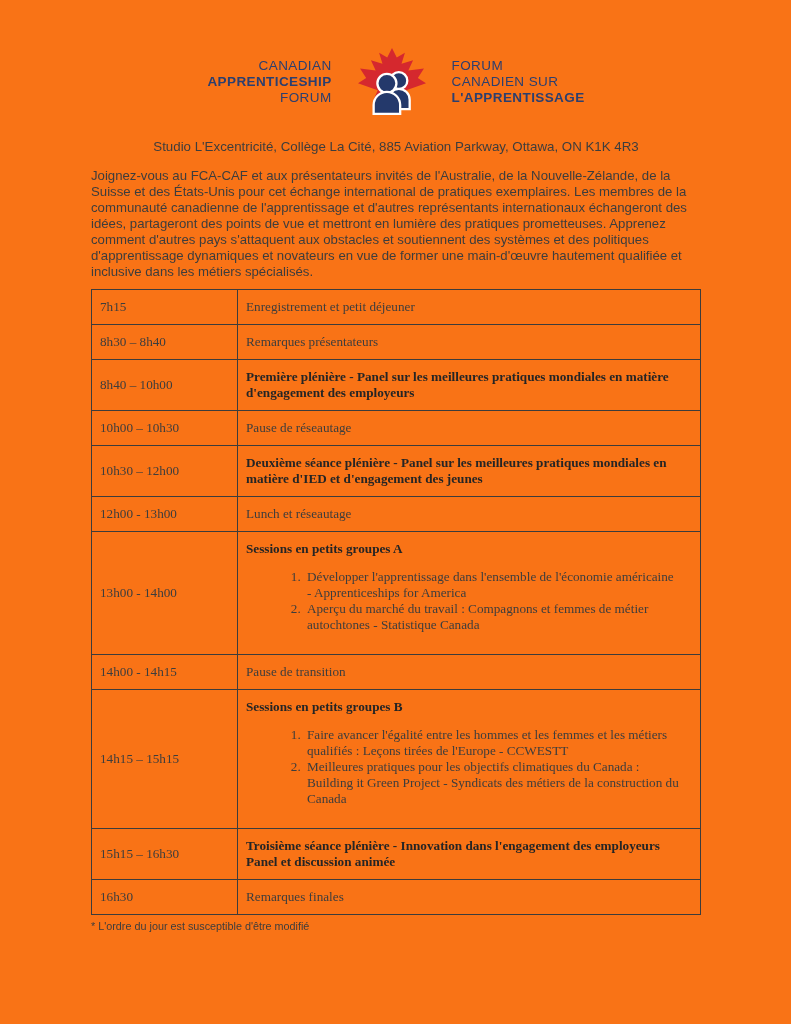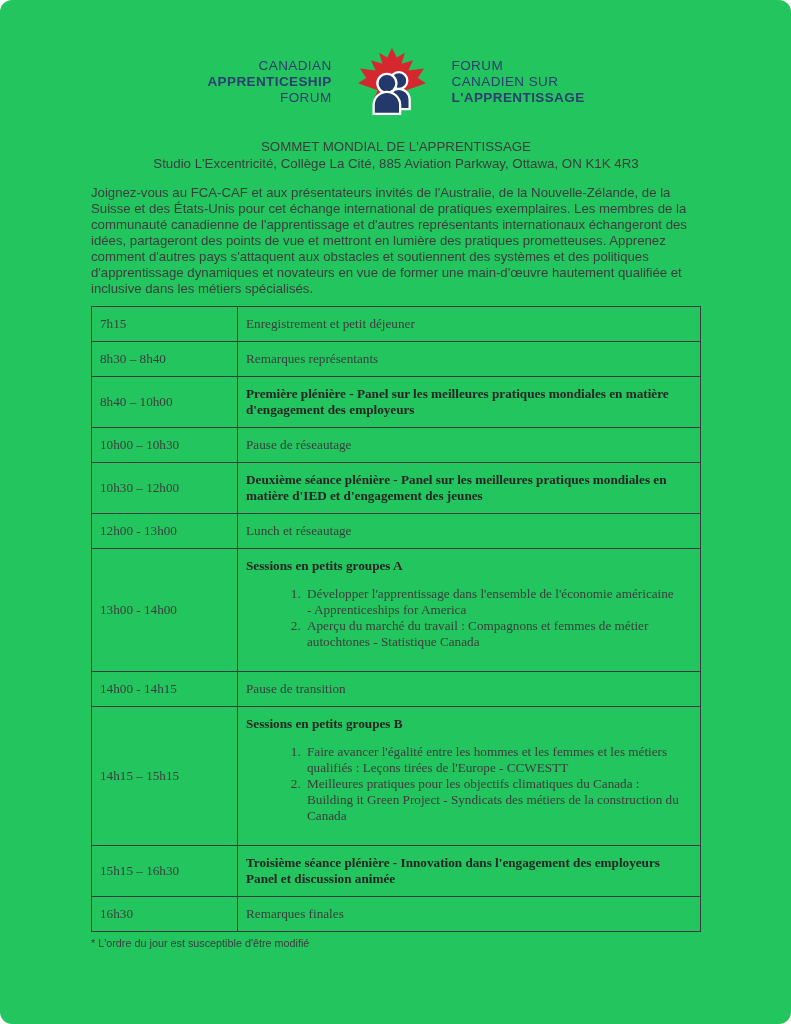--- a/index.html
+++ b/index.html
@@ -1,25 +1,24 @@
 <!DOCTYPE html>
 <html lang="fr"><head>
 <meta charset="utf-8">
 <style>
   html,body{margin:0;padding:0;background:#ffffff;}
   .page{
     position:relative;
     width:791px;height:1024px;
-    background:#22c55e;
+    background:#f97316;
     box-sizing:border-box;
     padding:42px 90px 0 91px;
     font-family:"Liberation Sans","DejaVu Sans",sans-serif;
     color:#3d3d3d;
     overflow:hidden;
-    border-radius:12px;
   }
   
   .logo{
     display:flex;
     justify-content:center;
     align-items:center;
     gap:26px;
     height:80px;
   }
   .logo-text{
@@ -96,35 +95,34 @@
       </svg>
     </div>
     <div class="logo-text right">
       <div>FORUM</div>
       <div>CANADIEN SUR</div>
       <div class="b">L'APPRENTISSAGE</div>
     </div>
   </header>
 
   <section class="title-block">
-    <div>SOMMET MONDIAL DE L'APPRENTISSAGE</div>
     <div>Studio L'Excentricité, Collège La Cité, 885 Aviation Parkway, Ottawa, ON K1K 4R3</div>
   </section>
 
   <p class="intro">Joignez-vous au FCA-CAF et aux présentateurs invités de l'Australie, de la Nouvelle-Zélande, de la Suisse et des États-Unis pour cet échange international de pratiques exemplaires. Les membres de la communauté canadienne de l'apprentissage et d'autres représentants internationaux échangeront des idées, partageront des points de vue et mettront en lumière des pratiques prometteuses. Apprenez comment d'autres pays s'attaquent aux obstacles et soutiennent des systèmes et des politiques d'apprentissage dynamiques et novateurs en vue de former une main-d'œuvre hautement qualifiée et inclusive dans les métiers spécialisés.</p>
 
   <table class="schedule">
     <tbody>
       <tr>
         <td class="time">7h15</td>
         <td class="event">Enregistrement et petit déjeuner</td>
       </tr>
       <tr>
         <td class="time">8h30 – 8h40</td>
-        <td class="event">Remarques représentants</td>
+        <td class="event">Remarques présentateurs</td>
       </tr>
       <tr>
         <td class="time">8h40 – 10h00</td>
         <td class="event bold">Première plénière - Panel sur les meilleures pratiques mondiales en matière d'engagement des employeurs</td>
       </tr>
       <tr>
         <td class="time">10h00 – 10h30</td>
         <td class="event">Pause de réseautage</td>
       </tr>
       <tr>

